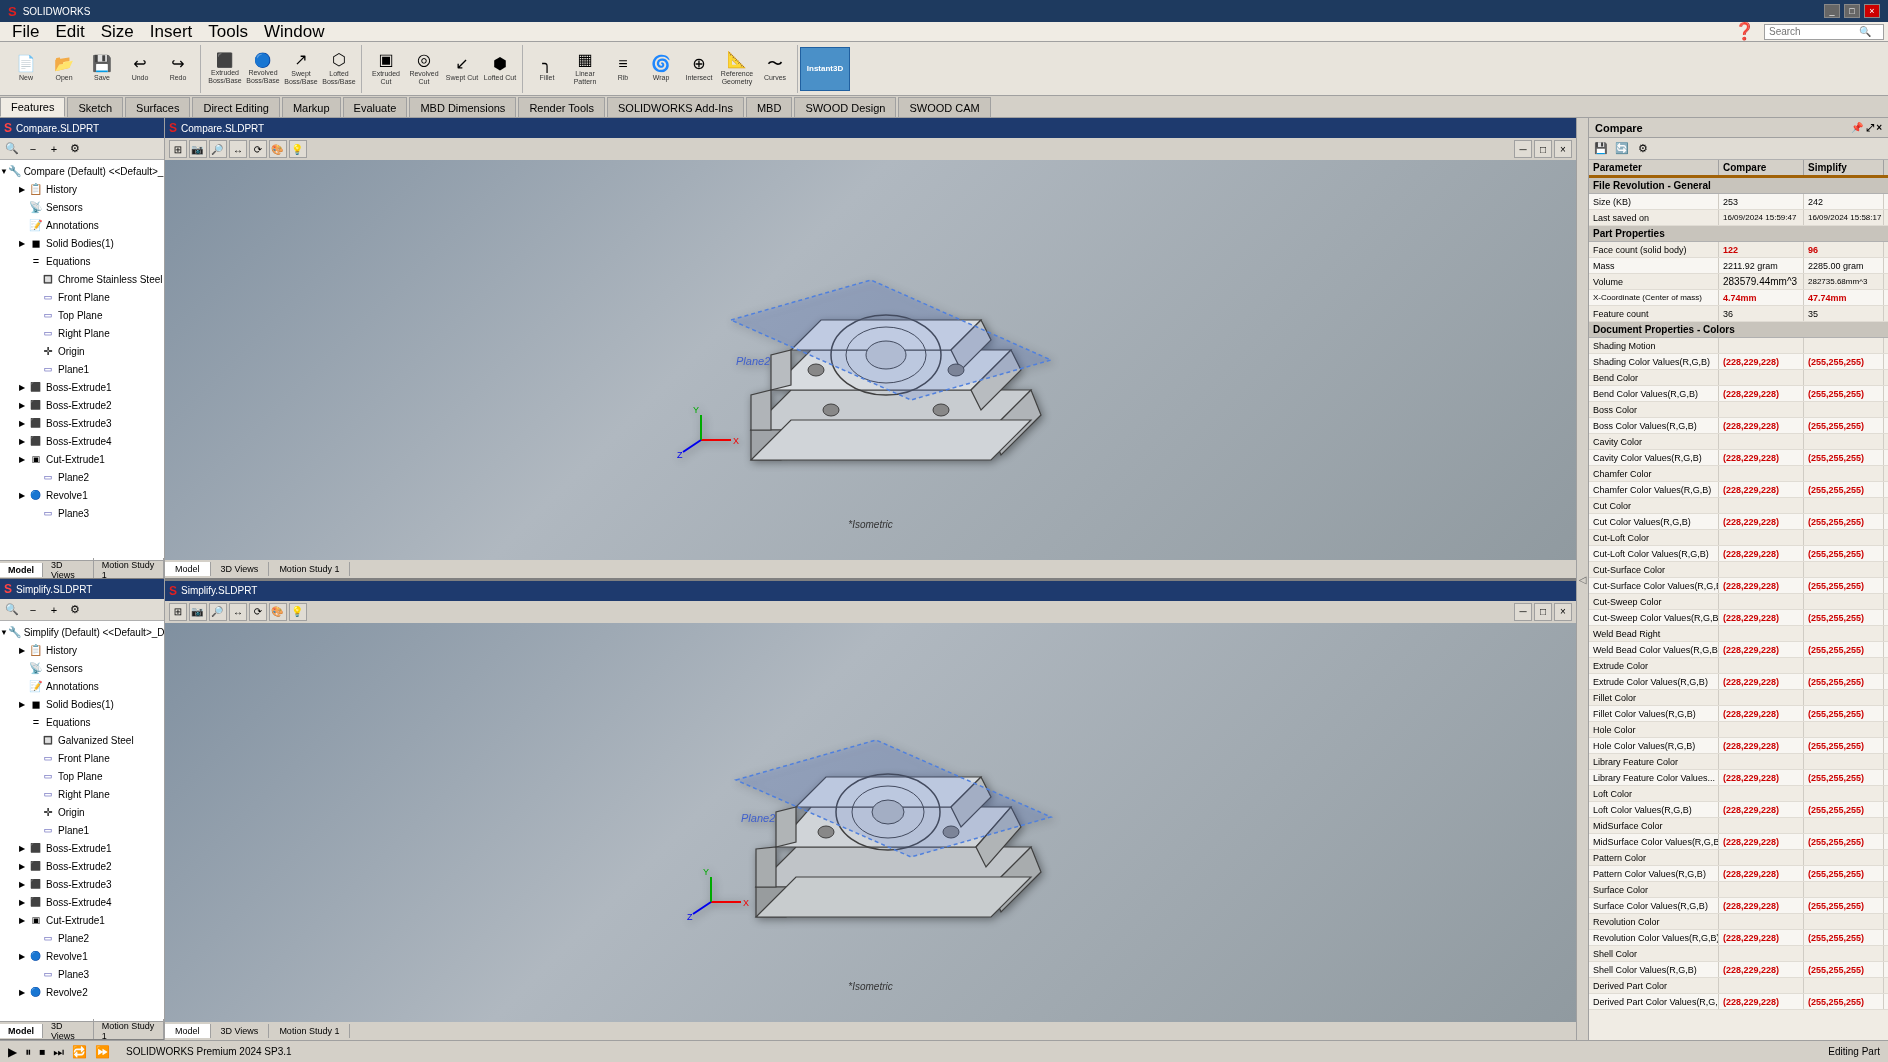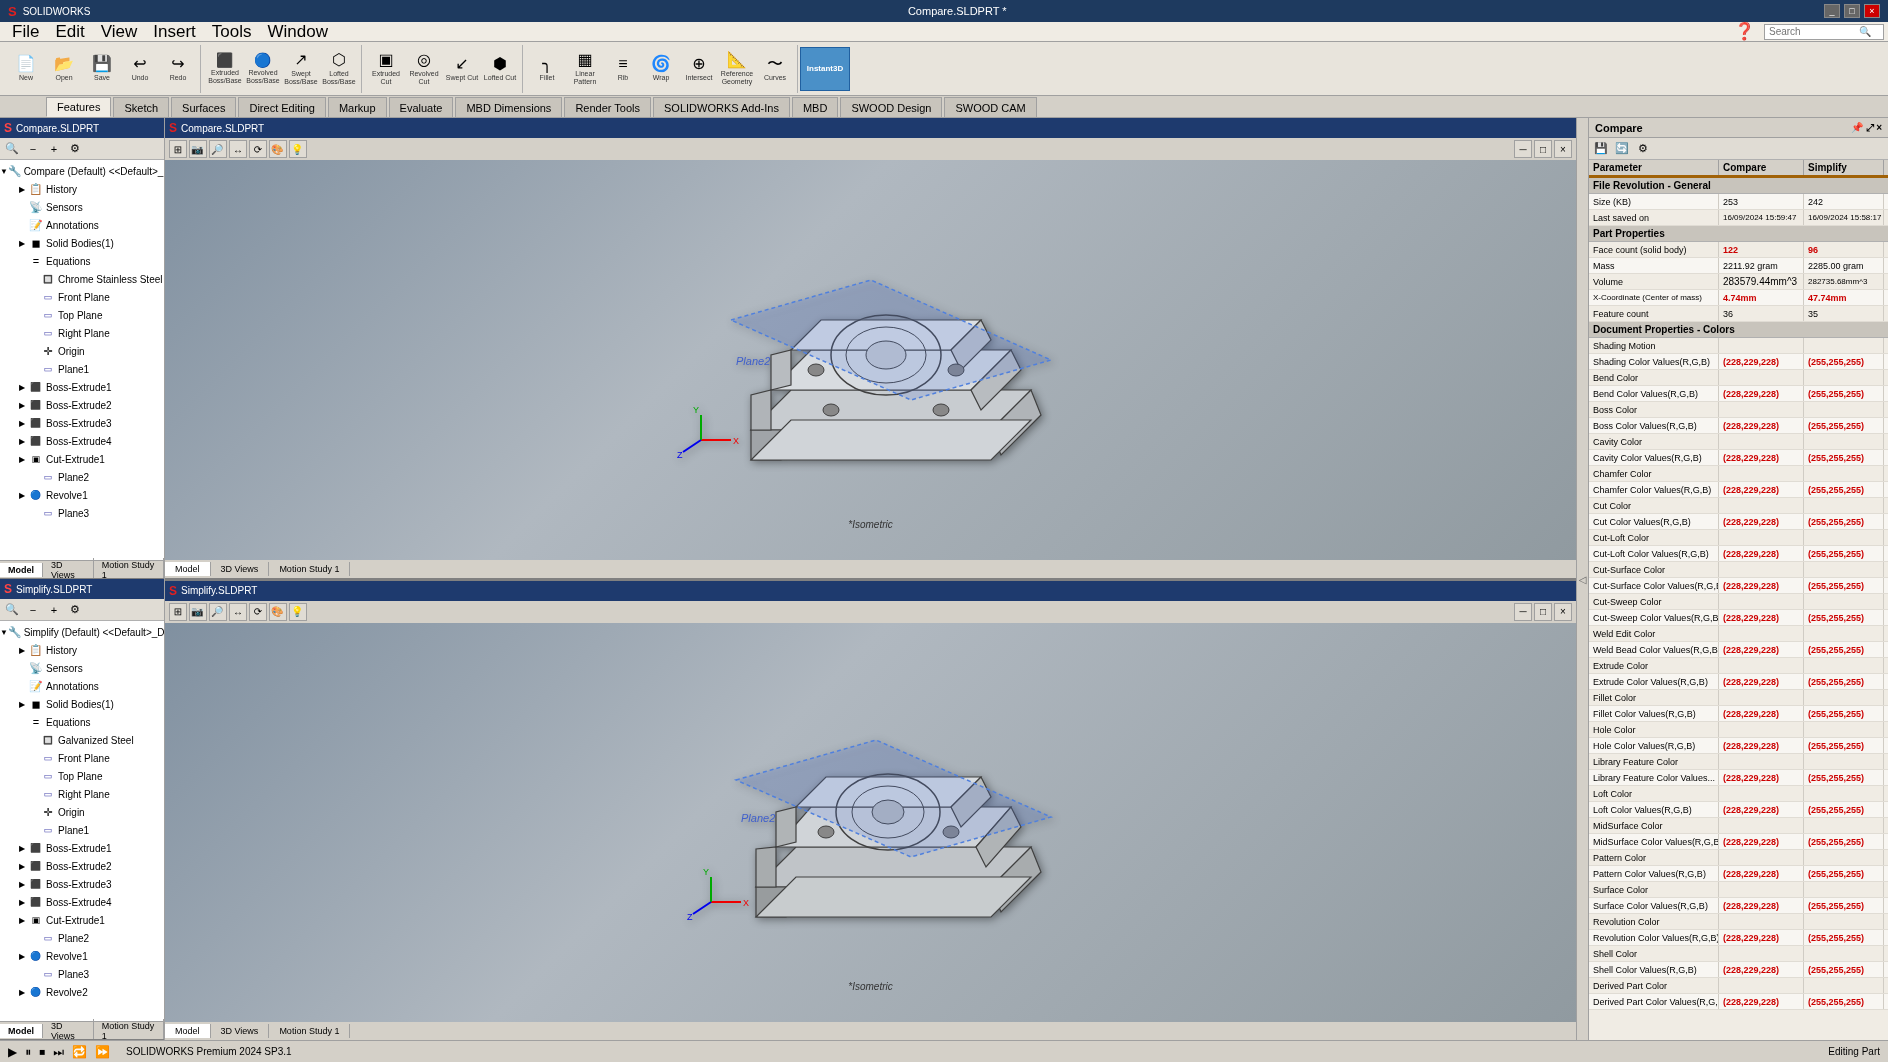--- a/index.html
+++ b/index.html
@@ -85,21 +85,20 @@
       font-weight: bold;
     }
 
     
     #tab-bar {
       height: 22px;
       background: #d4d0c8;
       display: flex;
       align-items: flex-end;
       border-bottom: 1px solid #a0a0a0;
-      padding-left: 46px;
     }
     .tab-item {
       padding: 3px 10px;
       font-size: 11px;
       cursor: pointer;
       background: #c8c4bc;
       border: 1px solid #a0a0a0;
       border-bottom: none;
       margin-right: 2px;
       height: 20px;
@@ -384,32 +383,31 @@
     ::-webkit-scrollbar-thumb { background: #a0a0a0; border: 1px solid #808080; }
   </style>
 </head>
 <body>
 
 <div id="title-bar">
   <div style="display:flex;align-items:center;gap:6px;">
     <span style="color:#e02020;font-weight:900;font-size:13px;">S</span>
     <span style="font-size:10px;">SOLIDWORKS</span>
   </div>
-  <div class="title-text">Compare.SLDPRT *</div>
   <div class="win-controls">
     <div class="win-btn">_</div>
     <div class="win-btn">□</div>
     <div class="win-btn" style="background:#c00;">×</div>
   </div>
 </div>
 
 <div id="menu-bar">
   <div class="menu-item">File</div>
   <div class="menu-item">Edit</div>
-  <div class="menu-item">View</div>
+  <div class="menu-item">Size</div>
   <div class="menu-item">Insert</div>
   <div class="menu-item">Tools</div>
   <div class="menu-item">Window</div>
   <div class="menu-item" style="margin-left:auto;">❓</div>
   <div style="display:flex;align-items:center;border:1px solid #a0a0a0;background:white;padding:0 4px;height:16px;width:120px;">
     <input type="text" style="border: none; outline: none; font-size: 10px; width: 90px;" placeholder="Search">
     <span style="font-size:10px;">🔍</span>
   </div>
 </div>
 
@@ -1121,21 +1119,21 @@
         <div class="ct-cell ct-cell-param">Cut-Sweep Color</div>
         <div class="ct-cell ct-cell-compare"></div>
         <div class="ct-cell ct-cell-simplify"></div>
       </div>
       <div class="ct-row">
         <div class="ct-cell ct-cell-param">Cut-Sweep Color Values(R,G,B)</div>
         <div class="ct-cell ct-cell-compare diff">(228,229,228)</div>
         <div class="ct-cell ct-cell-simplify diff">(255,255,255)</div>
       </div>
       <div class="ct-row">
-        <div class="ct-cell ct-cell-param">Weld Edit Color</div>
+        <div class="ct-cell ct-cell-param">Weld Bead Right</div>
         <div class="ct-cell ct-cell-compare"></div>
         <div class="ct-cell ct-cell-simplify"></div>
       </div>
       <div class="ct-row">
         <div class="ct-cell ct-cell-param">Weld Bead Color Values(R,G,B)</div>
         <div class="ct-cell ct-cell-compare diff">(228,229,228)</div>
         <div class="ct-cell ct-cell-simplify diff">(255,255,255)</div>
       </div>
       <div class="ct-row">
         <div class="ct-cell ct-cell-param">Extrude Color</div>

